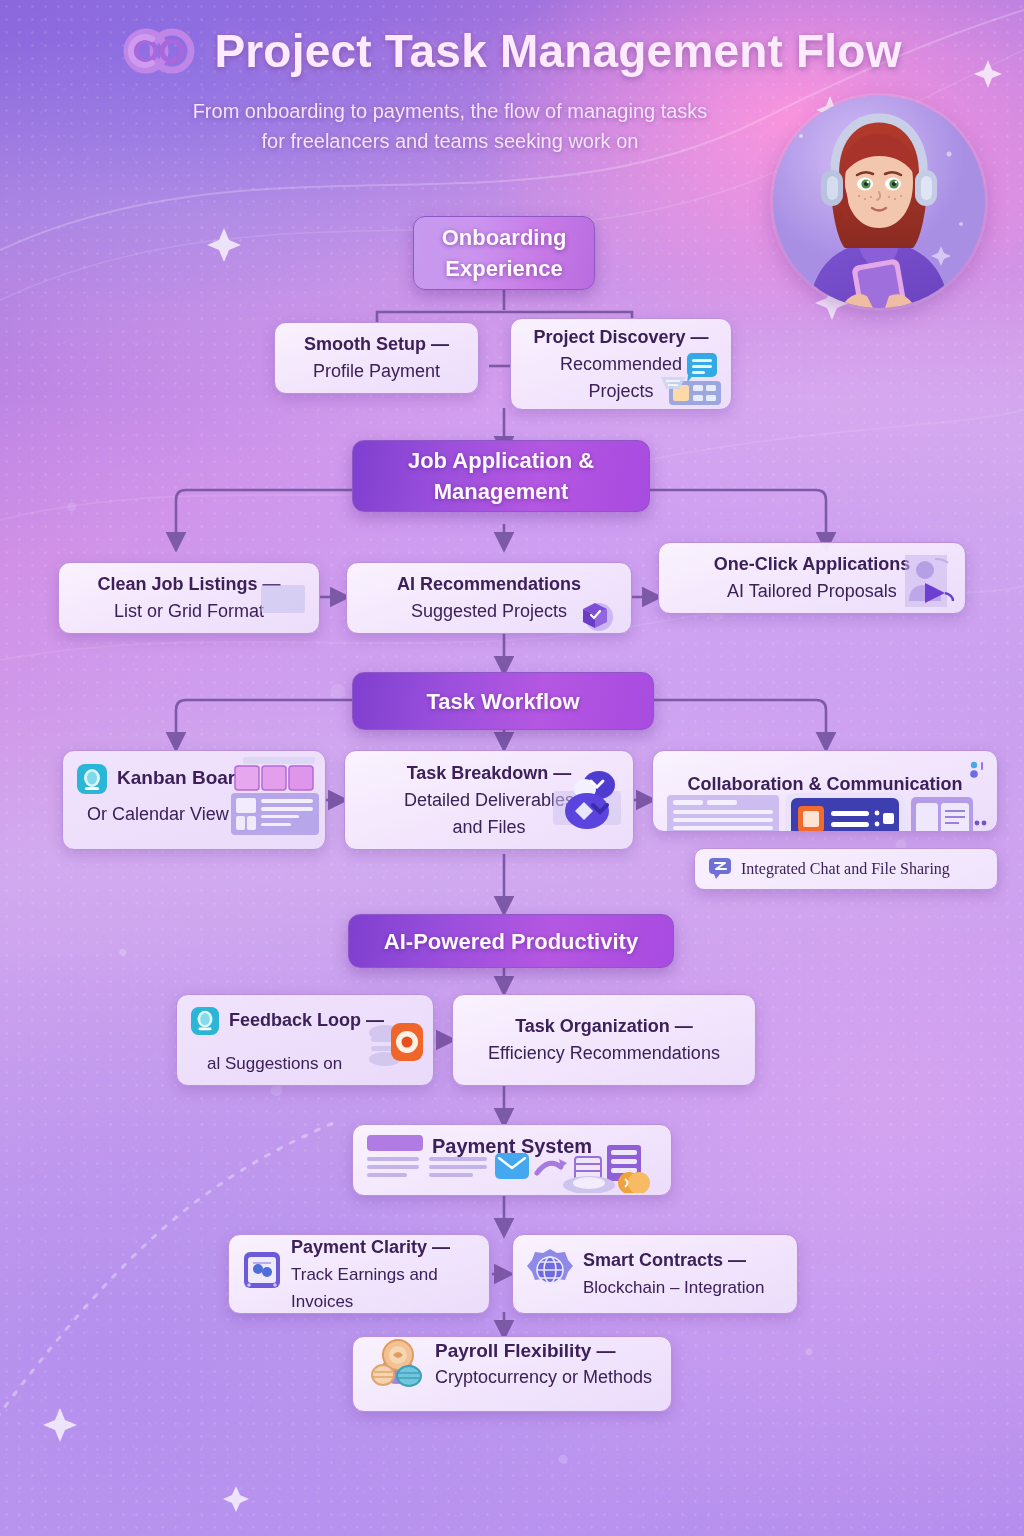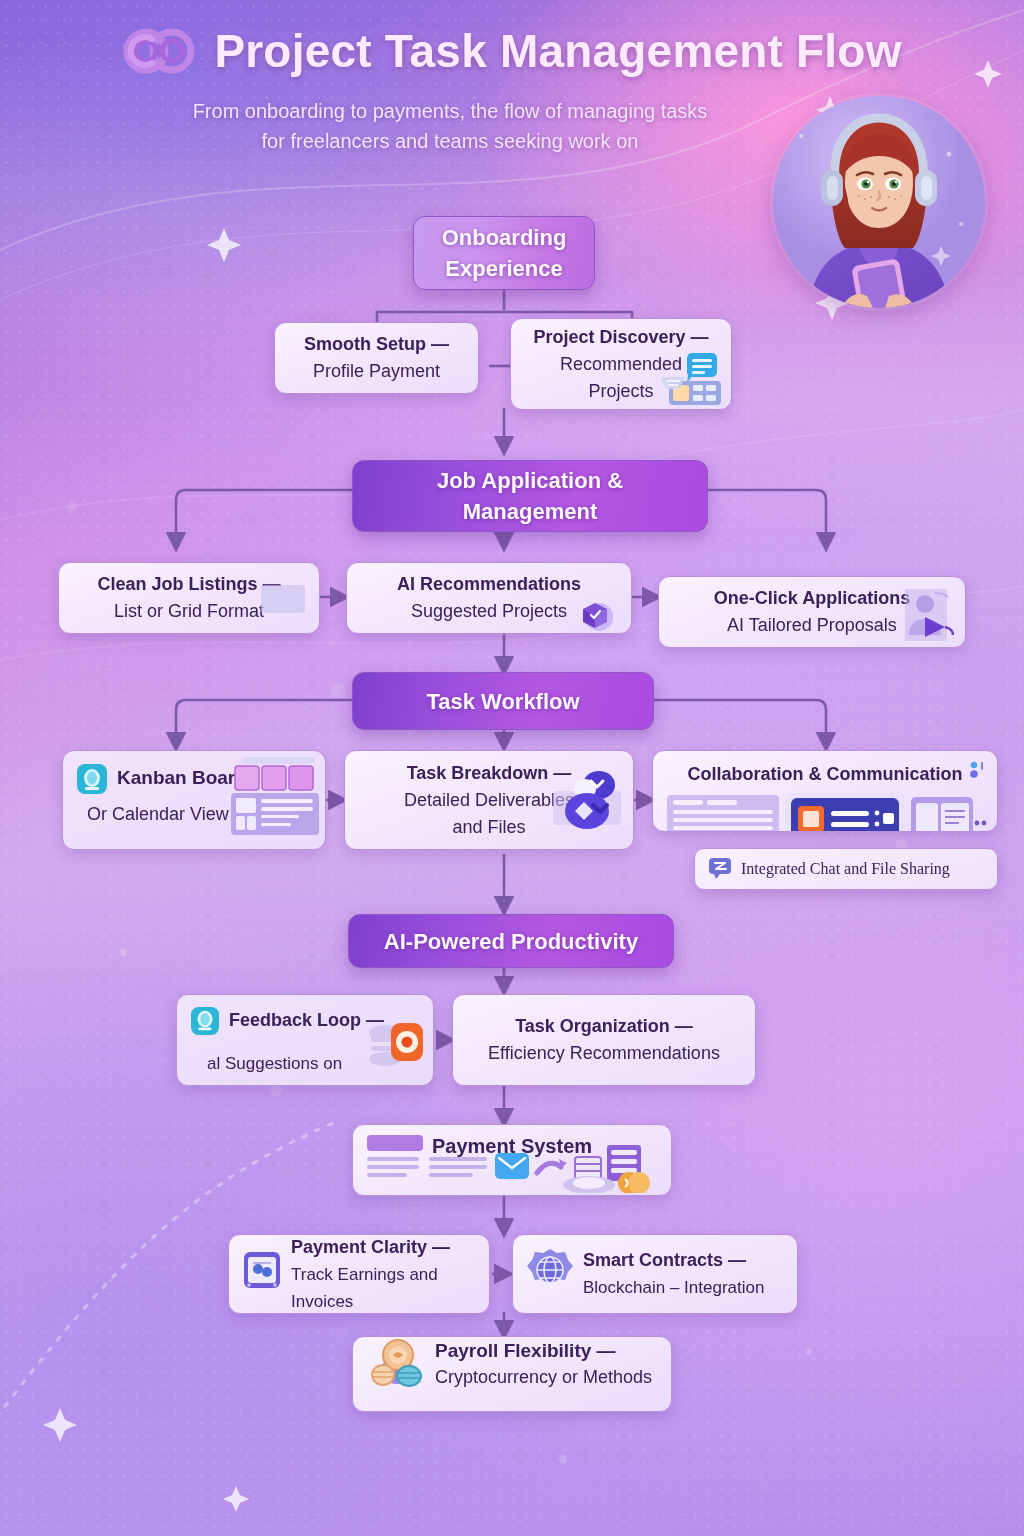--- a/index.html
+++ b/index.html
@@ -344,21 +344,21 @@
           </g>
         <path d="M0 24 h24 l-5 12 h-14z" fill="#cdd6f2" opacity=".85"></path>
         <g stroke="#fff" stroke-width="1.6" opacity=".9">
             <path d="M5 28 h14"></path>
             <path d="M7 32 h10"></path>
           </g>
       </svg>
     </span>
   </div>
 
-  <div class="node head deep" style="left:352px; top:460px; width:356px; height:72px;">
+  <div class="node head deep" style="left:352px; top:440px; width:298px; height:72px;">
     <span>Job Application &amp;</span>
     <span>Management</span>
   </div>
 
   <div class="node card" style="left:58px; top:562px; width:262px; height:72px;">
     <span class="l1">Clean Job Listings —</span>
     <span class="l2">List or Grid Format</span>
     <span class="mini" style="right:14px; bottom:12px;">
       <svg width="44" height="28" viewBox="0 0 44 28">
           <rect width="44" height="28" rx="3" fill="#c9c3ef" opacity=".65"></rect>
@@ -373,21 +373,21 @@
       <svg width="38" height="36" viewBox="0 0 38 36">
         <circle cx="22" cy="20" r="14" fill="#b79bee" opacity=".6"></circle>
         <path d="M6 12 l12 -6 12 6 -12 6z" fill="#7e4fd6"></path>
         <path d="M6 12 v13 l12 6 v-13z" fill="#6a3cc8"></path>
         <path d="M30 12 v13 l-12 6 v-13z" fill="#9166e2"></path>
         <path d="M14 18 l3 3 6 -7" stroke="#fff" stroke-width="2.2" fill="none" stroke-linecap="round"></path>
       </svg>
     </span>
   </div>
 
-  <div class="node card" style="left:658px; top:576px; width:308px; height:72px;">
+  <div class="node card" style="left:658px; top:542px; width:308px; height:72px;">
     <span class="l1">One-Click Applications</span>
     <span class="l2">AI Tailored Proposals</span>
     <span class="mini" style="right:10px; top:12px;">
       <svg width="56" height="52" viewBox="0 0 56 52">
         <rect x="6" y="0" width="42" height="52" fill="#c8b7ec" opacity=".55"></rect>
         <circle cx="26" cy="15" r="9" fill="#b79fe6"></circle>
         <path d="M10 46 q0 -16 16 -16 q16 0 16 16z" fill="#bda6ea"></path>
         <path d="M26 28 l20 10 -20 10z" fill="#6c3fd0"></path>
         <path d="M46 38 q8 2 8 8" stroke="#6c3fd0" stroke-width="2.4" fill="none"></path>
         <path d="M36 4 q9 0 13 4" stroke="#c2aeea" stroke-width="2.2" fill="none"></path>
@@ -446,21 +446,21 @@
         <ellipse cx="46" cy="20" rx="16" ry="14" fill="#4e3bd0"></ellipse>
         <ellipse cx="32" cy="24" rx="11" ry="10" fill="#f4f1ff"></ellipse>
         <ellipse cx="34" cy="46" rx="22" ry="18" fill="#5a44dd"></ellipse>
         <path d="M22 46 l9 -9 9 9 -9 9z" fill="#e9e5ff"></path>
         <path d="M40 40 l7 7 7 -7" stroke="#3b2bb0" stroke-width="4" fill="none" stroke-linecap="round"></path>
         <path d="M38 16 l6 6 6 -6" stroke="#fff" stroke-width="3" fill="none" stroke-linecap="round"></path>
       </svg>
     </span>
   </div>
 
-  <div class="node card" style="left:652px; top:750px; width:346px; height:82px; justify-content:flex-start; padding-top:10px;">
+  <div class="node card" style="left:652px; top:750px; width:346px; height:82px; justify-content:flex-start; padding-top:20px;">
     <span class="l1" style="font-size:18px;">Collaboration &amp; Communication</span>
     <span class="mini" style="right:12px; top:10px;">
       <svg width="16" height="20" viewBox="0 0 16 20">
         <circle cx="5" cy="4" r="3.2" fill="#4aa8e8"></circle>
         <circle cx="5" cy="13" r="3.8" fill="#6b6ee6"></circle>
         <rect x="12" y="1" width="2" height="8" rx="1" fill="#8e7ae8"></rect>
       </svg>
     </span>
     <span class="mini" style="left:14px; top:42px;">
       <svg width="320" height="52" viewBox="0 0 320 52">

